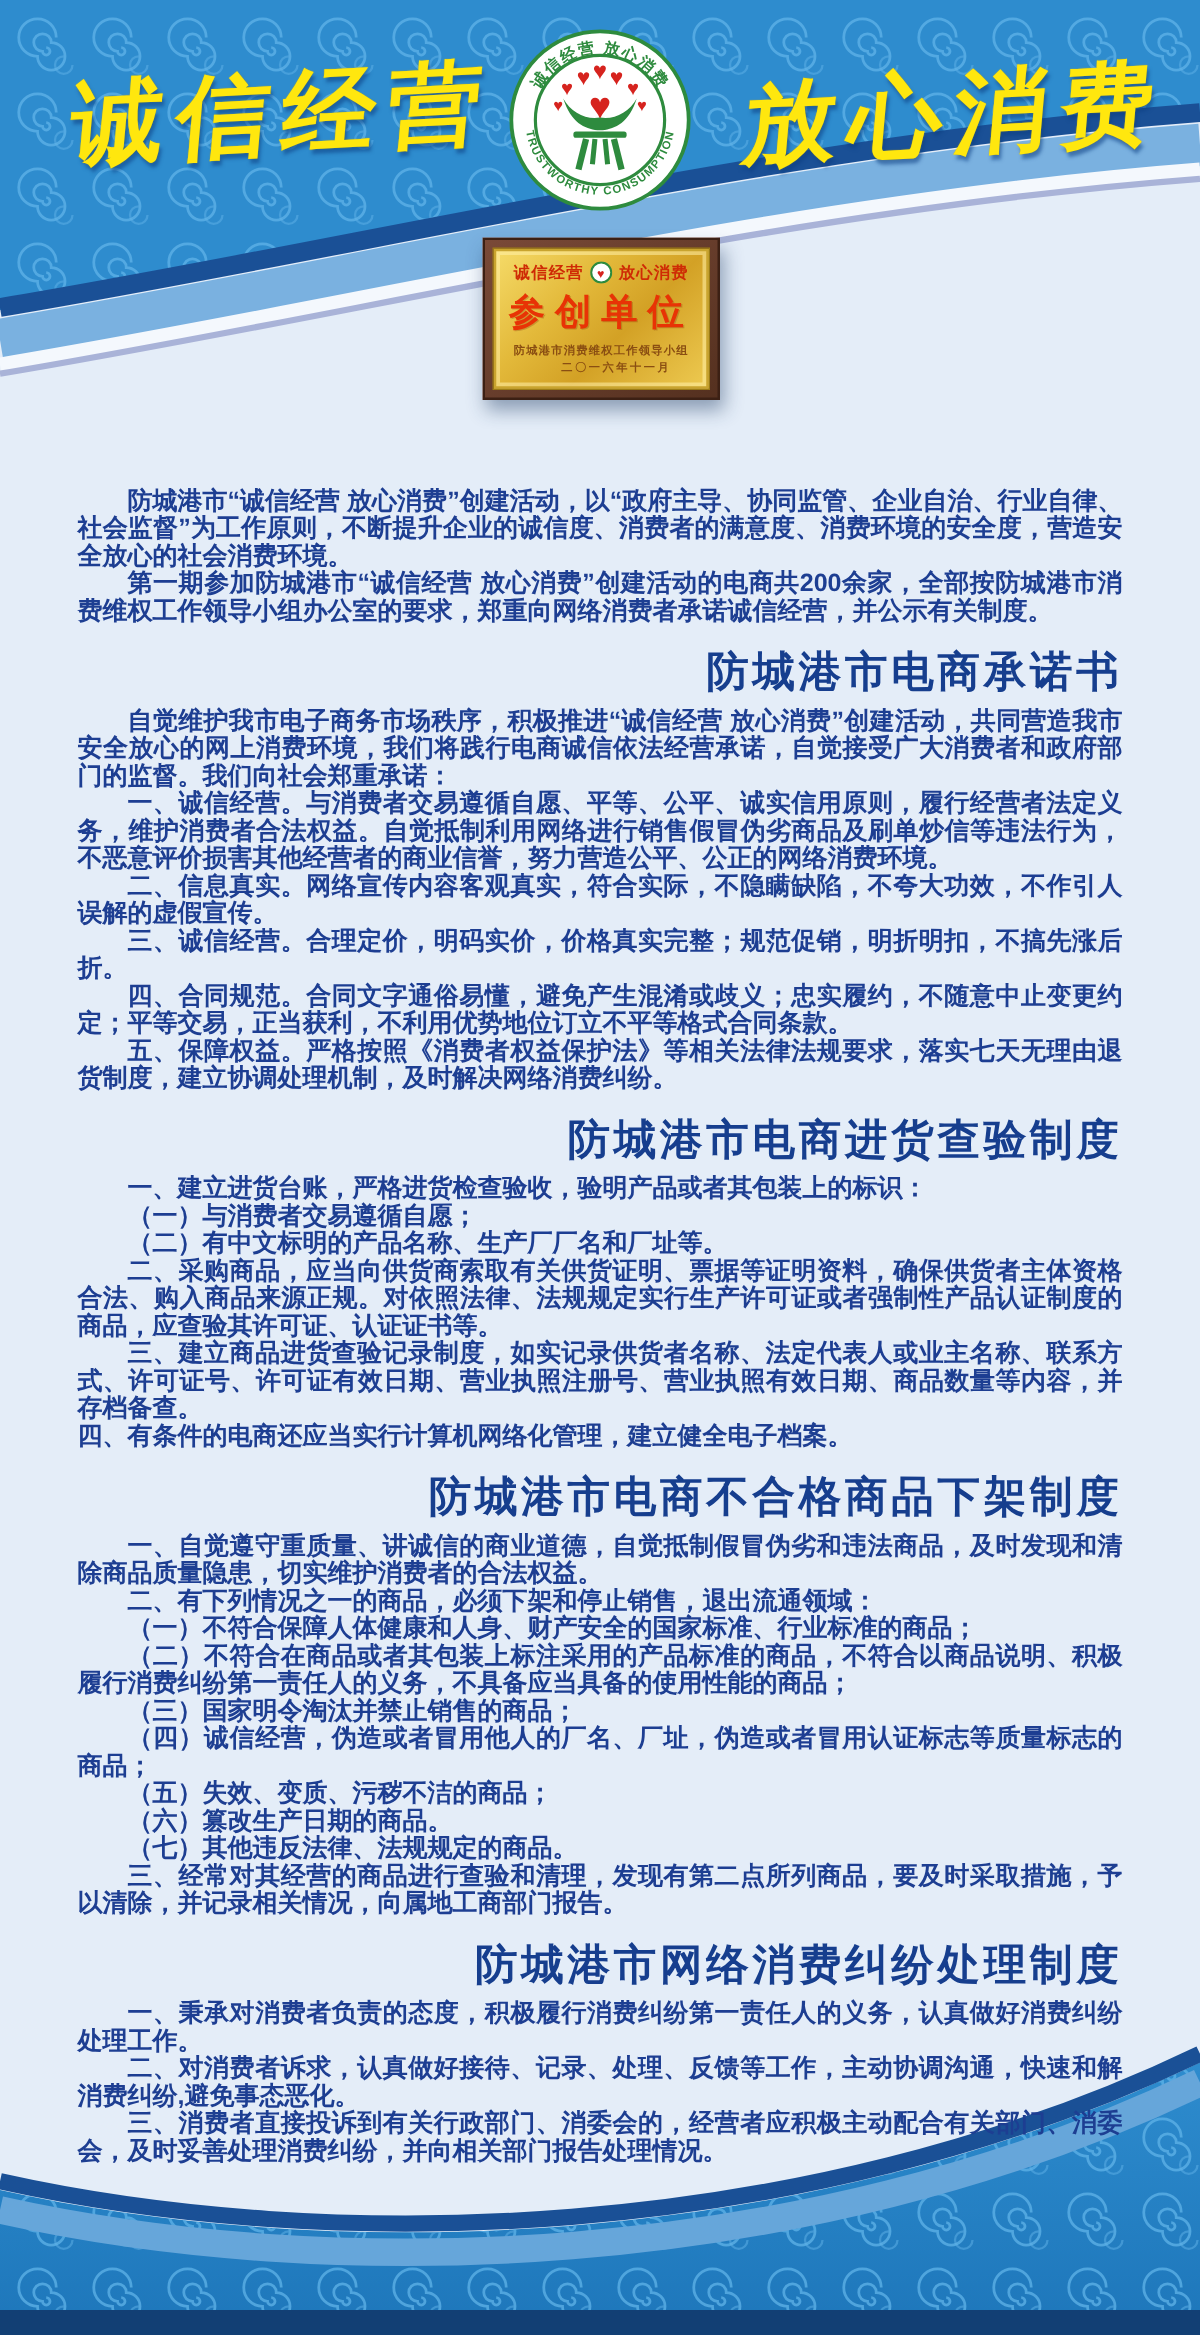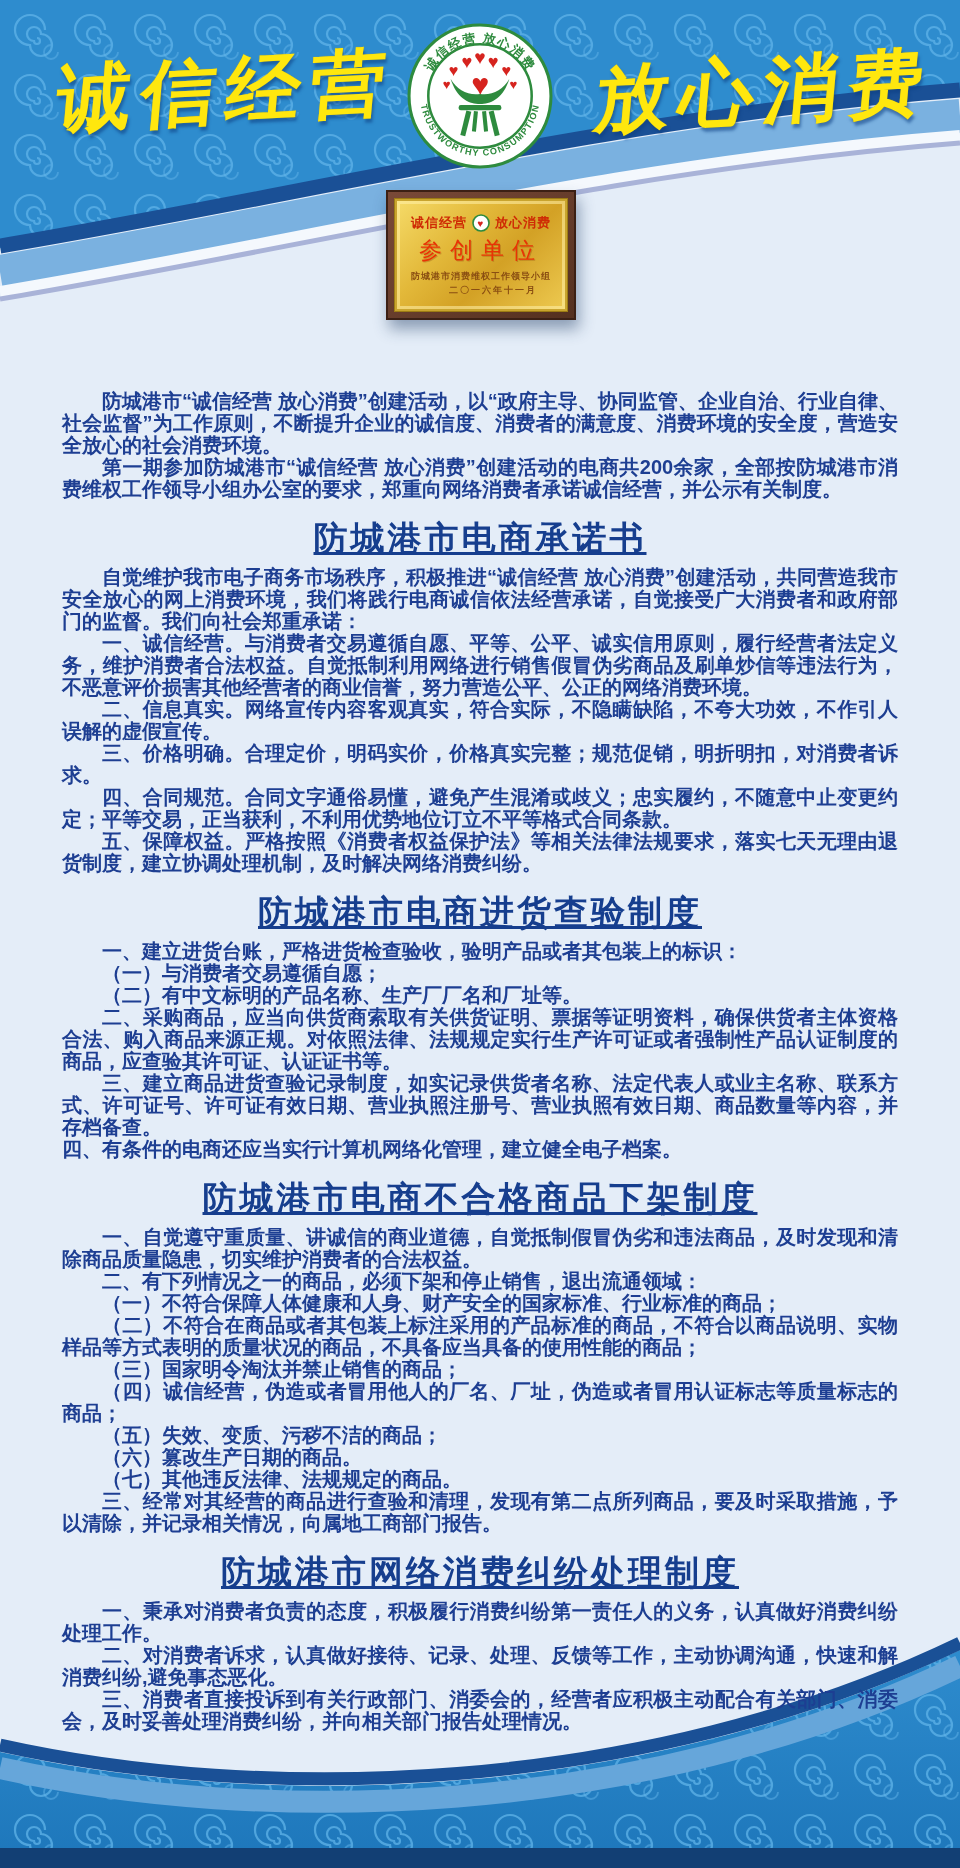--- a/index.html
+++ b/index.html
@@ -21,32 +21,32 @@
   .plaque{position:absolute;left:386px;top:190px;width:190px;height:130px;box-sizing:border-box;
     background:linear-gradient(145deg,#7a4a38,#54301f);padding:8px;
     box-shadow:3px 9px 14px rgba(30,60,100,.45),inset 0 0 0 2px #3c2014;}
   .plaque-face{width:100%;height:100%;box-sizing:border-box;
     background:linear-gradient(135deg,#f6dc6a 0%,#e3b93a 35%,#d3a125 60%,#eecb52 100%);
     border:1px solid #9c7c14;
     box-shadow:inset 0 0 0 2px #c9a42e,inset 0 0 0 5px rgba(255,240,170,.55);
     display:flex;flex-direction:column;align-items:center;justify-content:center;gap:1px;}
   .plaque-top{display:flex;align-items:center;gap:5px;font-size:13px;font-weight:bold;
     color:#cf2b05;letter-spacing:1px;white-space:nowrap;}
-  .plaque-title{font-size:23px;font-weight:400;color:#e83305;letter-spacing:8px;margin:2px 0 3px;
+  .plaque-title{font-size:29px;font-weight:700;color:#e83305;letter-spacing:8px;margin:2px 0 3px;
     text-shadow:1px 1px 0 rgba(120,40,0,.25);white-space:nowrap;}
   .plaque-org,.plaque-date{font-size:9px;color:#8a4e12;font-weight:bold;letter-spacing:1px;white-space:nowrap;}
   .plaque-date{letter-spacing:2px;margin-left:24px;}
 
   
   .content{position:absolute;left:62px;top:390px;width:836px;color:#1d3e92;
     font-size:20px;line-height:22px;font-weight:bold;text-align:justify;word-break:break-all;}
   .p{margin:0;text-indent:2em;}
   .p.flush{text-indent:0;}
-  .sec-title{font-size:34px;line-height:44px;font-weight:900;color:#163e8e;text-align:center;
-    letter-spacing:3px;margin:16px 0 6px;text-decoration:underline;}
+  .sec-title{font-size:34px;line-height:44px;font-weight:900;color:#163e8e;text-align:right;
+    letter-spacing:3px;margin:16px 0 6px;}
 </style>
 </head>
 <body>
 
 <div class="poster">
 
   <svg class="bg" viewBox="0 0 960 1868" aria-hidden="true">
     <defs>
       <pattern id="swirl" width="60" height="60" patternUnits="userSpaceOnUse">
         <path d="M45,30 a15,15 0 1,0 -15,15 a11,11 0 1,0 11,-11 a7,7 0 1,0 -7,7 a3,3 0 1,0 3,-3" fill="none" stroke="#5fb2e8" stroke-width="2.2" opacity="0.75"></path>
@@ -128,37 +128,37 @@
   </div>
 
   <main class="content">
     <p class="p">防城港市“诚信经营 放心消费”创建活动，以“政府主导、协同监管、企业自治、行业自律、社会监督”为工作原则，不断提升企业的诚信度、消费者的满意度、消费环境的安全度，营造安全放心的社会消费环境。</p>
     <p class="p">第一期参加防城港市“诚信经营 放心消费”创建活动的电商共200余家，全部按防城港市消费维权工作领导小组办公室的要求，郑重向网络消费者承诺诚信经营，并公示有关制度。</p>
 
     <h2 class="sec-title">防城港市电商承诺书</h2>
     <p class="p">自觉维护我市电子商务市场秩序，积极推进“诚信经营 放心消费”创建活动，共同营造我市安全放心的网上消费环境，我们将践行电商诚信依法经营承诺，自觉接受广大消费者和政府部门的监督。我们向社会郑重承诺：</p>
     <p class="p">一、诚信经营。与消费者交易遵循自愿、平等、公平、诚实信用原则，履行经营者法定义务，维护消费者合法权益。自觉抵制利用网络进行销售假冒伪劣商品及刷单炒信等违法行为，不恶意评价损害其他经营者的商业信誉，努力营造公平、公正的网络消费环境。</p>
     <p class="p">二、信息真实。网络宣传内容客观真实，符合实际，不隐瞒缺陷，不夸大功效，不作引人误解的虚假宣传。</p>
-    <p class="p">三、价格明确。合理定价，明码实价，价格真实完整；规范促销，明折明扣，对消费者诉求。</p>
+    <p class="p">三、诚信经营。合理定价，明码实价，价格真实完整；规范促销，明折明扣，不搞先涨后折。</p>
     <p class="p">四、合同规范。合同文字通俗易懂，避免产生混淆或歧义；忠实履约，不随意中止变更约定；平等交易，正当获利，不利用优势地位订立不平等格式合同条款。</p>
     <p class="p">五、保障权益。严格按照《消费者权益保护法》等相关法律法规要求，落实七天无理由退货制度，建立协调处理机制，及时解决网络消费纠纷。</p>
 
     <h2 class="sec-title">防城港市电商进货查验制度</h2>
     <p class="p">一、建立进货台账，严格进货检查验收，验明产品或者其包装上的标识：</p>
     <p class="p">（一）与消费者交易遵循自愿；</p>
     <p class="p">（二）有中文标明的产品名称、生产厂厂名和厂址等。</p>
     <p class="p">二、采购商品，应当向供货商索取有关供货证明、票据等证明资料，确保供货者主体资格合法、购入商品来源正规。对依照法律、法规规定实行生产许可证或者强制性产品认证制度的商品，应查验其许可证、认证证书等。</p>
     <p class="p">三、建立商品进货查验记录制度，如实记录供货者名称、法定代表人或业主名称、联系方式、许可证号、许可证有效日期、营业执照注册号、营业执照有效日期、商品数量等内容，并存档备查。</p>
     <p class="p flush">四、有条件的电商还应当实行计算机网络化管理，建立健全电子档案。</p>
 
     <h2 class="sec-title">防城港市电商不合格商品下架制度</h2>
     <p class="p">一、自觉遵守重质量、讲诚信的商业道德，自觉抵制假冒伪劣和违法商品，及时发现和清除商品质量隐患，切实维护消费者的合法权益。</p>
     <p class="p">二、有下列情况之一的商品，必须下架和停止销售，退出流通领域：</p>
     <p class="p">（一）不符合保障人体健康和人身、财产安全的国家标准、行业标准的商品；</p>
-    <p class="p">（二）不符合在商品或者其包装上标注采用的产品标准的商品，不符合以商品说明、实物样品等方式表明的质量状况的商品，不具备应当具备的使用性能的商品；</p>
+    <p class="p">（二）不符合在商品或者其包装上标注采用的产品标准的商品，不符合以商品说明、积极履行消费纠纷第一责任人的义务，不具备应当具备的使用性能的商品；</p>
     <p class="p">（三）国家明令淘汰并禁止销售的商品；</p>
     <p class="p">（四）诚信经营，伪造或者冒用他人的厂名、厂址，伪造或者冒用认证标志等质量标志的商品；</p>
     <p class="p">（五）失效、变质、污秽不洁的商品；</p>
     <p class="p">（六）篡改生产日期的商品。</p>
     <p class="p">（七）其他违反法律、法规规定的商品。</p>
     <p class="p">三、经常对其经营的商品进行查验和清理，发现有第二点所列商品，要及时采取措施，予以清除，并记录相关情况，向属地工商部门报告。</p>
 
     <h2 class="sec-title">防城港市网络消费纠纷处理制度</h2>
     <p class="p">一、秉承对消费者负责的态度，积极履行消费纠纷第一责任人的义务，认真做好消费纠纷处理工作。</p>
     <p class="p">二、对消费者诉求，认真做好接待、记录、处理、反馈等工作，主动协调沟通，快速和解消费纠纷,避免事态恶化。</p>

